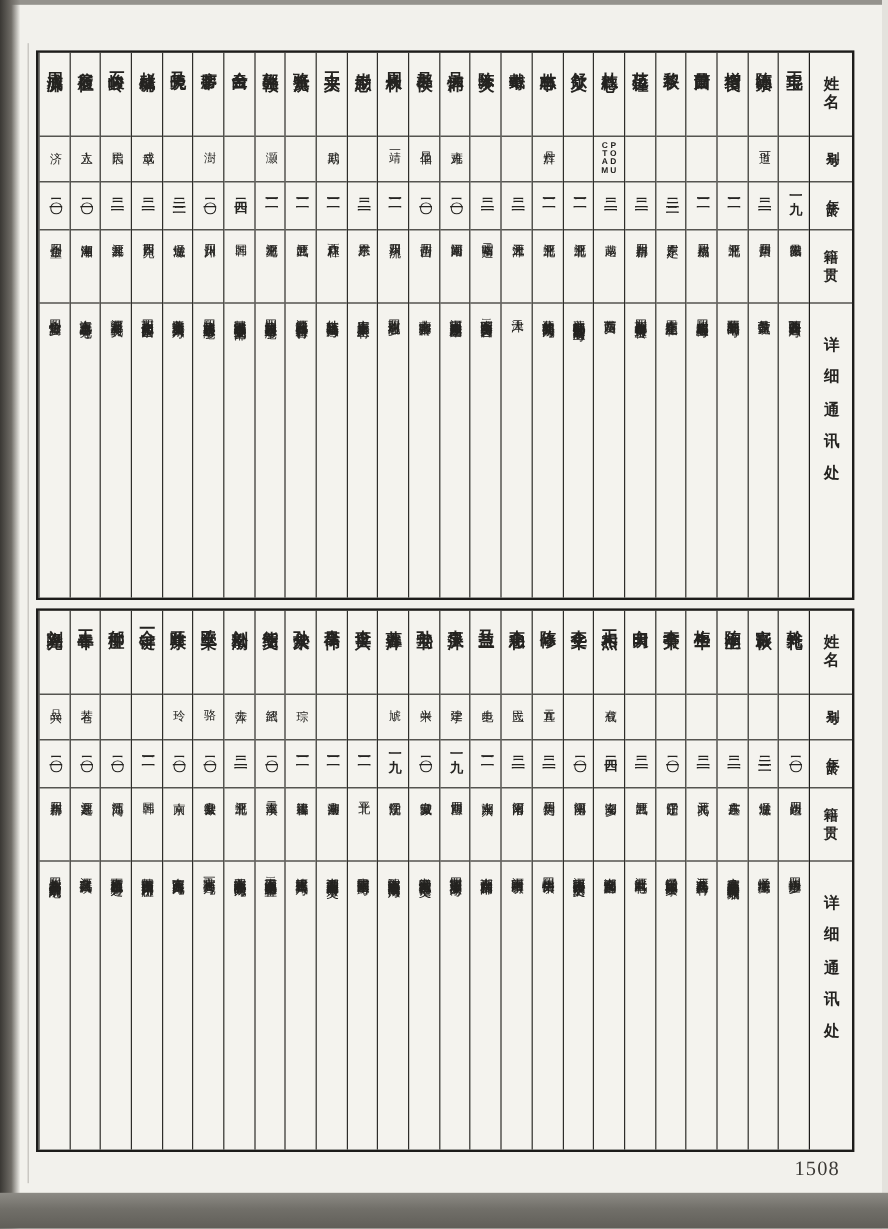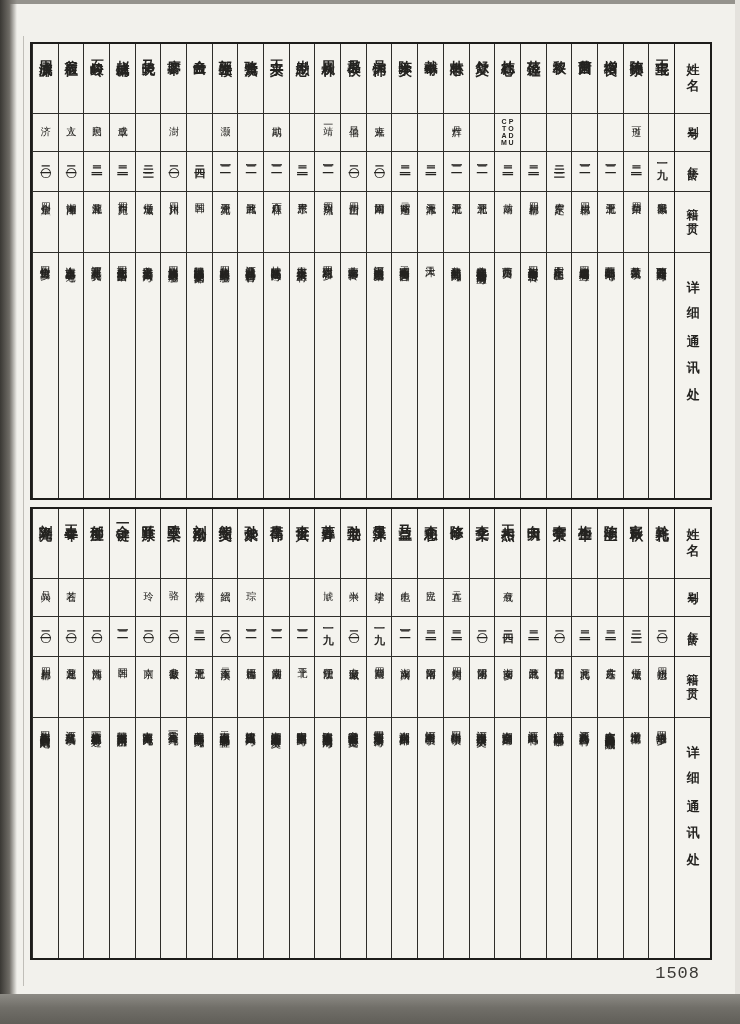--- a/index.html
+++ b/index.html
@@ -41,21 +41,21 @@
   .h-cell .vtext{font-weight:700;}
   .h-name .vtext{font-size:13px;letter-spacing:15px;}
   .h-alias .vtext{font-size:11px;letter-spacing:2px;}
   .h-age .vtext{font-size:11px;letter-spacing:3px;}
   .h-native .vtext{font-size:12px;letter-spacing:15px;}
   .h-addr .vtext{font-size:13px;letter-spacing:27px;}
   .h-cell.name{padding-top:9px;}
   .h-cell.native{padding-top:7px;}
   .h-cell.addr{padding-top:16px;}
 
-  .page-number{position:absolute;top:964px;right:40px;font-family:Liberation Mono, monospace;
+  .page-number{position:absolute;top:964px;right:40px;font-family:Liberation Serif, serif;
     font-size:17px;color:#3a3834;letter-spacing:1px;}
 </style>
 </head>
 <body>
 
 <div class="page">
   <div class="edge-top"></div>
   <div class="edge-left"></div>
   <div class="edge-right"></div>
   <div class="fold-line"></div>

